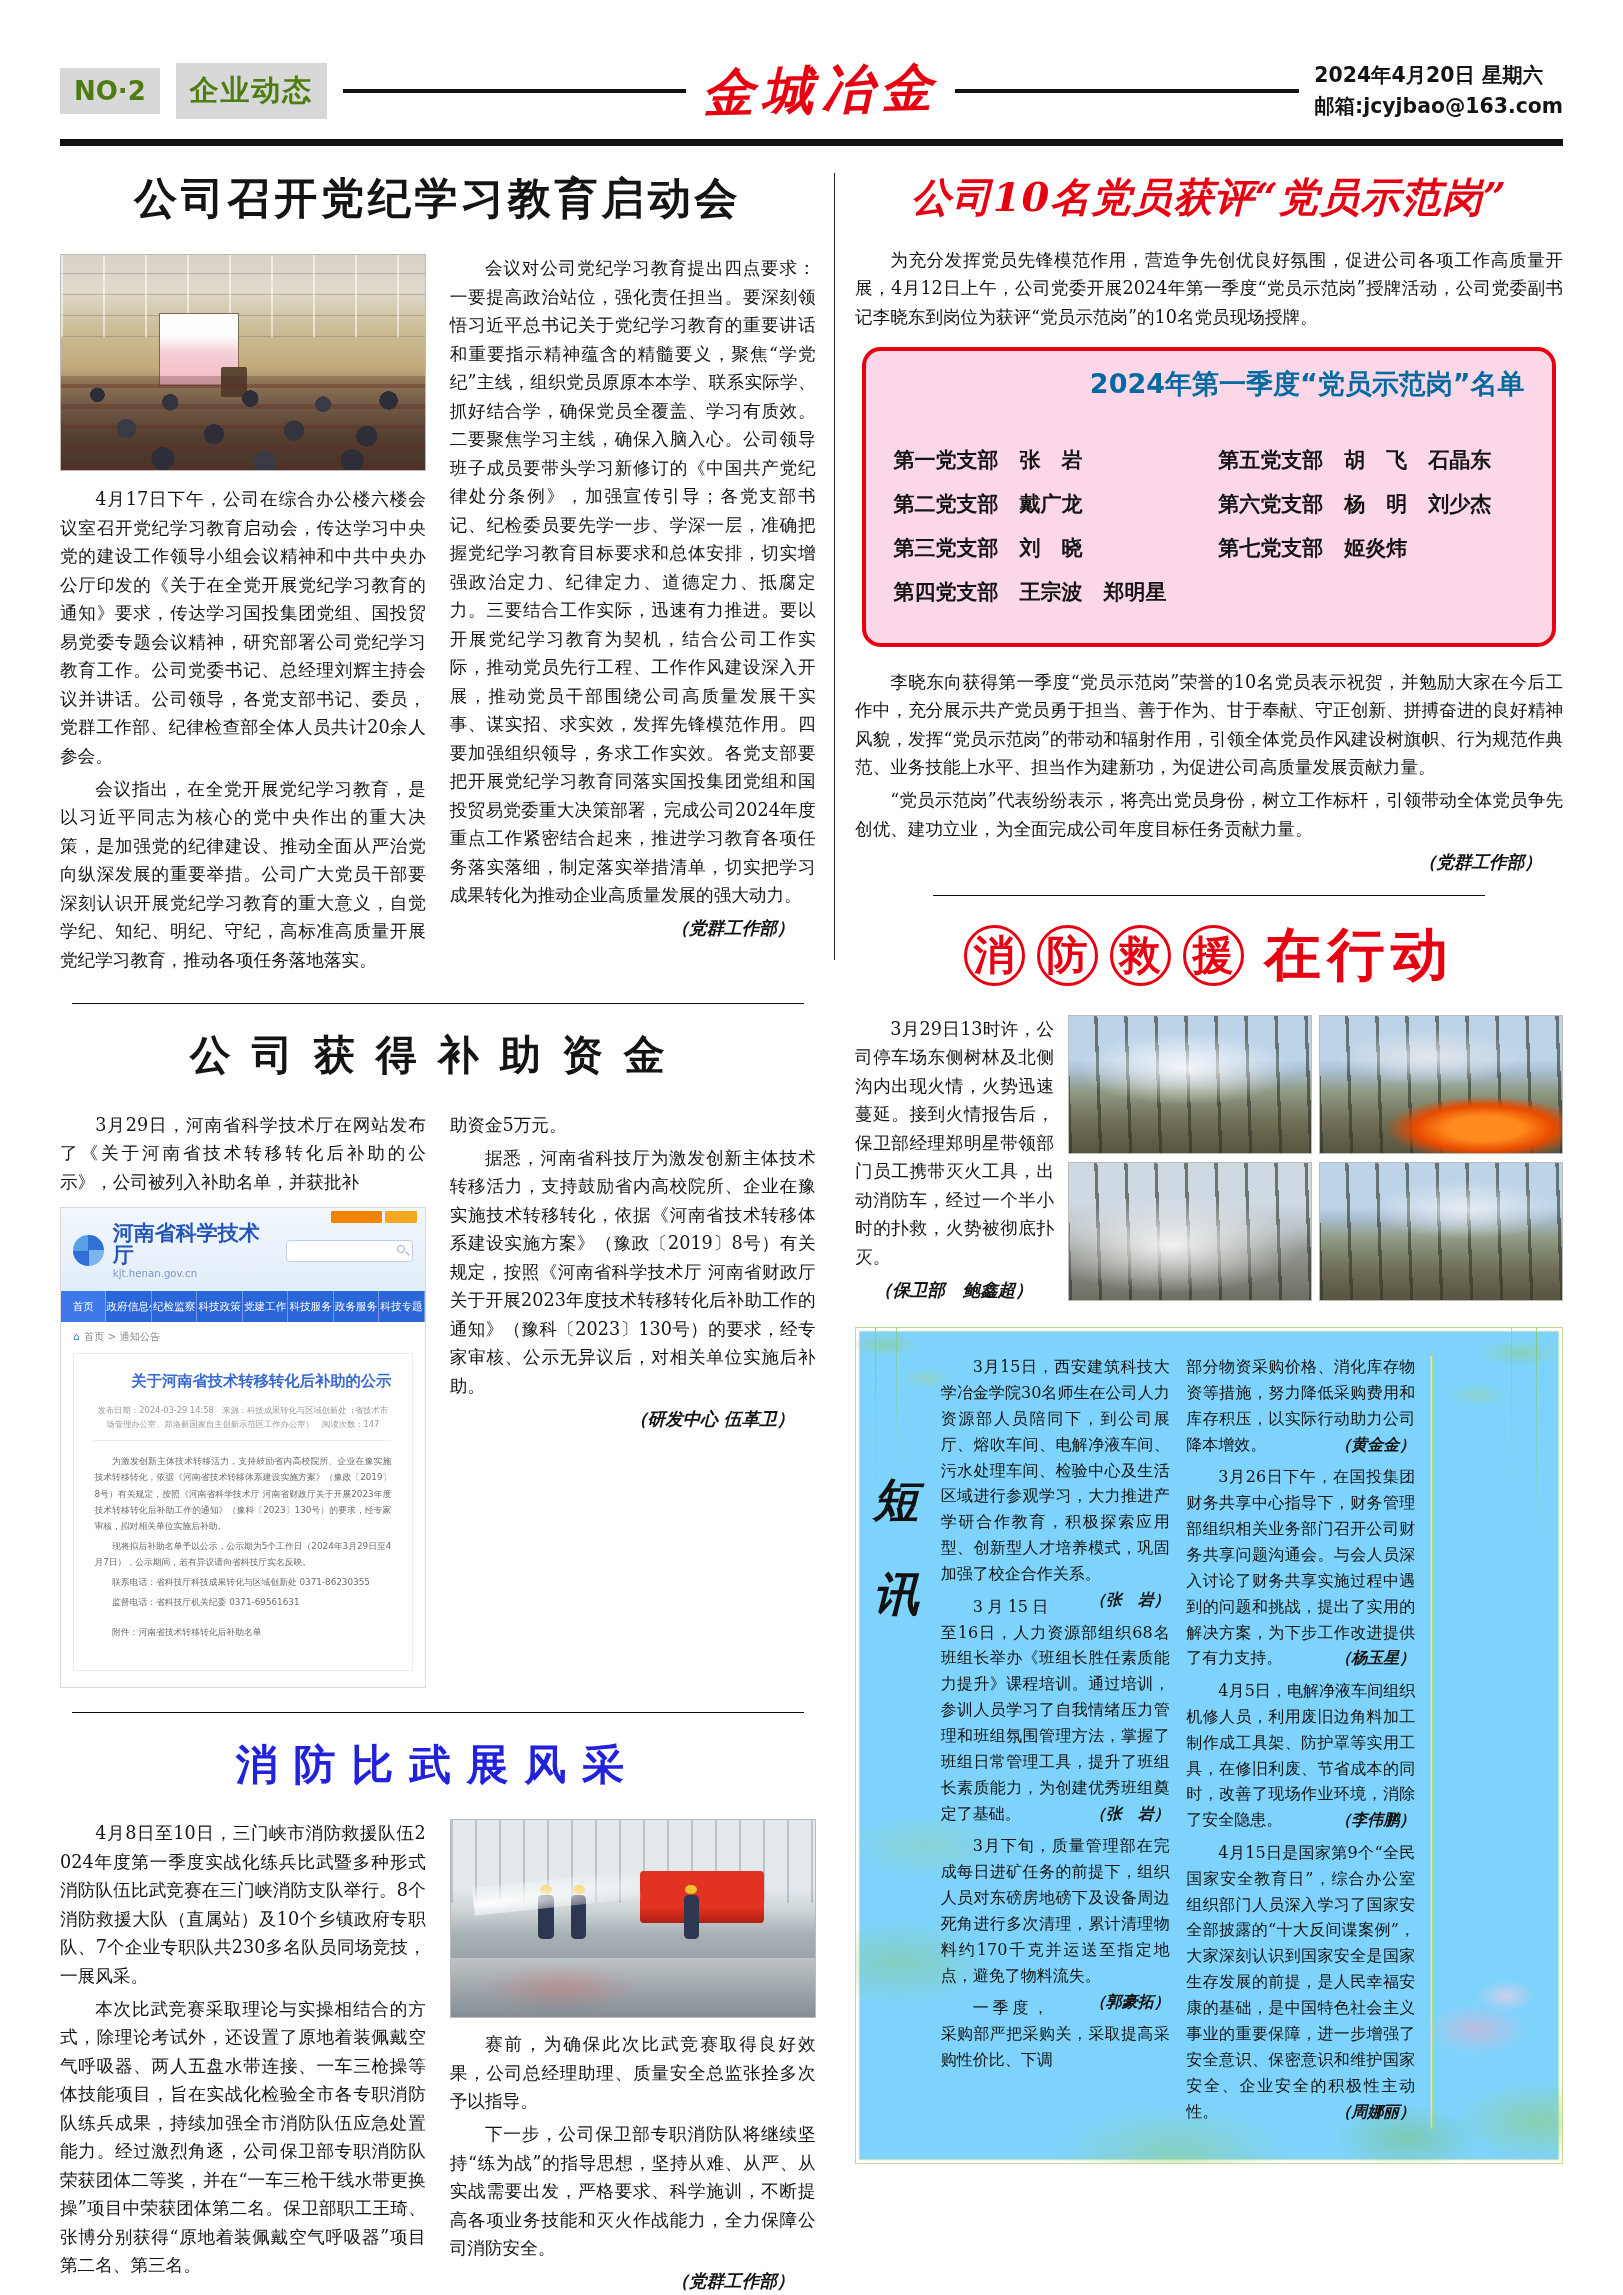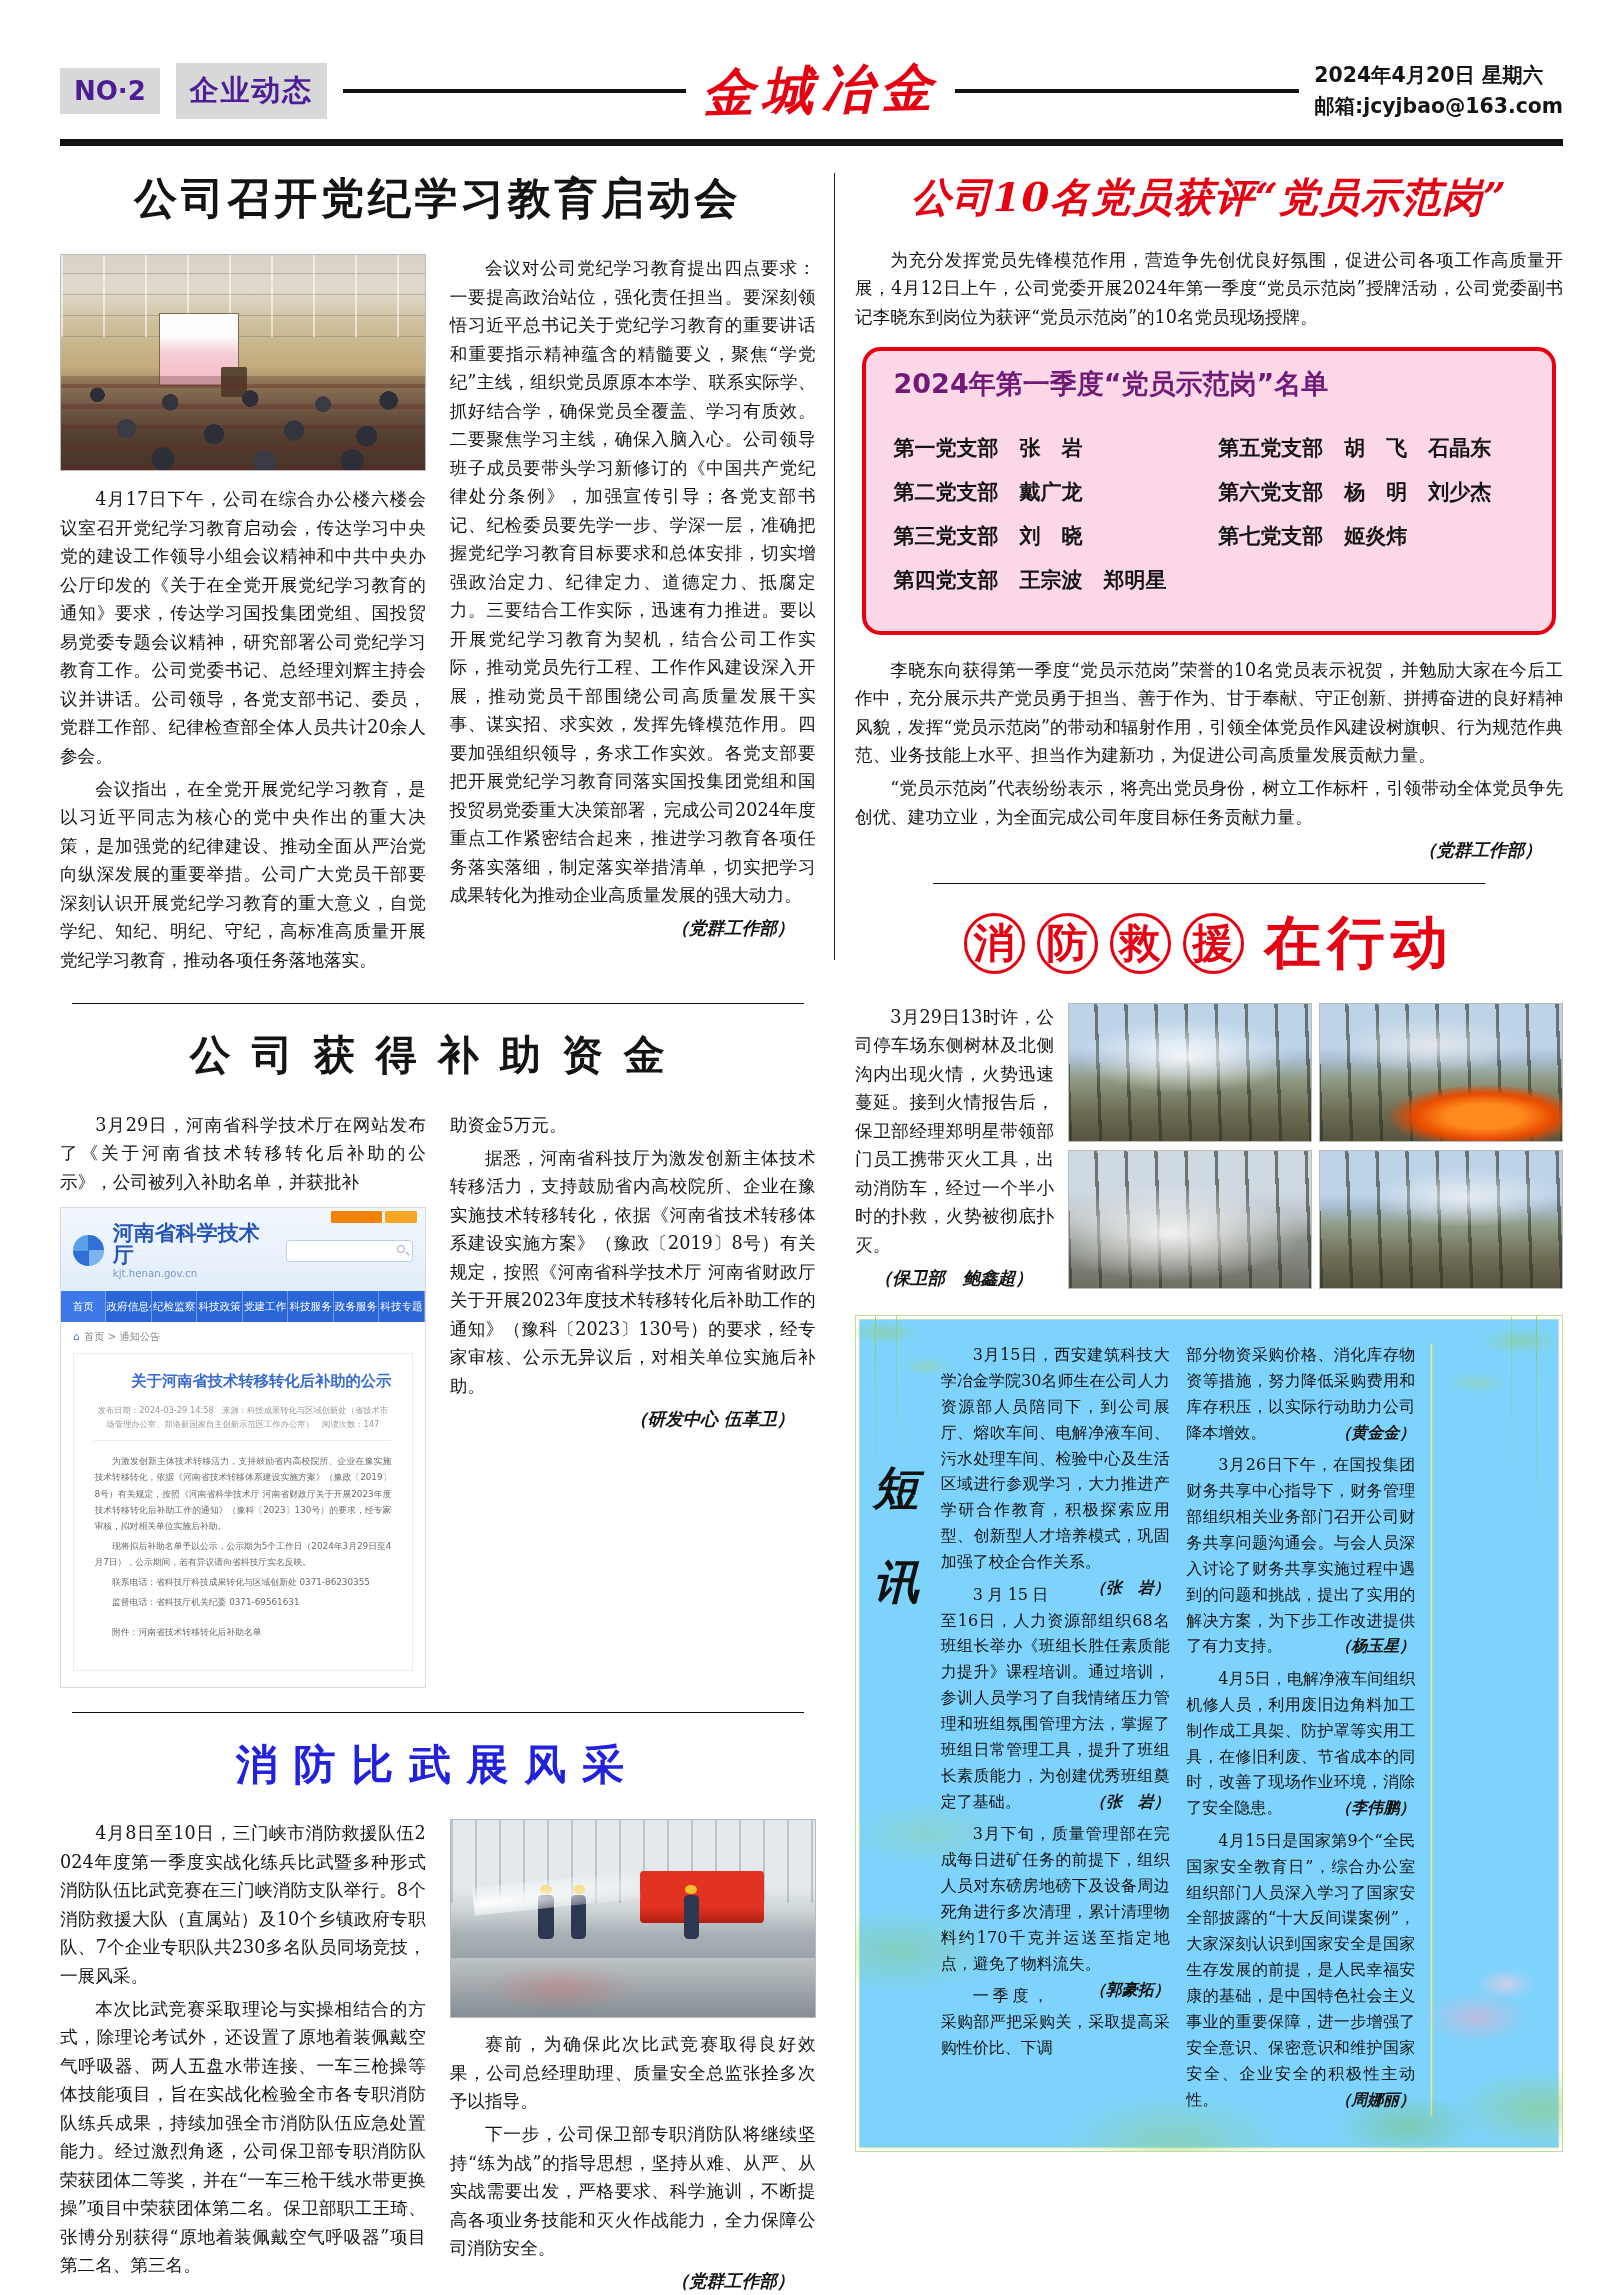--- a/index.html
+++ b/index.html
@@ -4,21 +4,21 @@
 <style>
   * { box-sizing: border-box; }
   html,body { margin:0; padding:0; background:#e8e8e8; }
   .page {
     width:1623px; min-height:2295px; margin:0 auto; background:#ffffff;
     padding:56px 60px 42px; position:relative;
     font-family:"DejaVu Serif","Liberation Serif",serif; color:#141414;
   }
   
   .hdr { display:flex; align-items:center; gap:15.7px; }
-  .hbox { background:#d8d8d8; color:#4c1d95; font-family:"DejaVu Sans","Liberation Sans",sans-serif;
+  .hbox { background:#d8d8d8; color:#4d7c0f; font-family:"DejaVu Sans","Liberation Sans",sans-serif;
           font-weight:bold; padding:8.3px 14px; }
   .page-no { font-size:26px; }
   .section-name { font-size:29px; letter-spacing:1.9px; }
   .hline { flex:1; height:3.2px; background:#111; }
   .masthead { color:#e60012; font-size:52px; font-weight:900; font-style:italic;
               letter-spacing:7.4px; transform:rotate(-1.5deg); white-space:nowrap;
               font-family:"DejaVu Serif","Liberation Serif",serif; }
   .hmeta { font-family:"DejaVu Sans","Liberation Sans",sans-serif; font-weight:bold;
            font-size:20.4px; line-height:1.5; white-space:nowrap; }
   .thick-rule { height:7.4px; background:#111; margin-top:13px; }
@@ -47,22 +47,22 @@
           margin:4.6px 0 28px; }
   .t-a3 { font-family:"DejaVu Sans","Liberation Sans",sans-serif; color:#2222dd;
           font-weight:900; font-size:42px; text-align:center; letter-spacing:15.7px;
           margin:9.3px 0 26px; }
   .t-r1 { color:#e60012; font-weight:900; font-size:40px; text-align:center;
           letter-spacing:0.9px; font-style:italic; margin:2.8px 0 20.4px; white-space:nowrap; }
 
   
   .roster { background:#fbd7e8; border:4.2px solid #e60012; border-radius:18.5px;
             padding:15.7px 28px 21px; margin:15.7px 6.5px 20.4px; }
-  .roster-title { color:#701a75; font-family:"DejaVu Sans","Liberation Sans",sans-serif;
-                  font-weight:900; font-size:27px; text-align:left; margin-bottom:16px; }
+  .roster-title { color:#0369a1; font-family:"DejaVu Sans","Liberation Sans",sans-serif;
+                  font-weight:900; font-size:27px; text-align:right; margin-bottom:28px; }
   .roster-cols { display:flex; gap:18.5px; }
   .roster-col { flex:1; }
   .roster-row { font-size:21px; font-weight:bold; margin:16px 0; white-space:nowrap; }
 
   
   .rescue-title { display:flex; align-items:center; justify-content:center; gap:12px;
                   margin:4.6px 0 21px; }
   .circ { width:61px; height:61px; border:3.7px solid #e60012; border-radius:50%;
           color:#e60012; font-size:41px; font-weight:900; display:flex;
           align-items:center; justify-content:center; }

